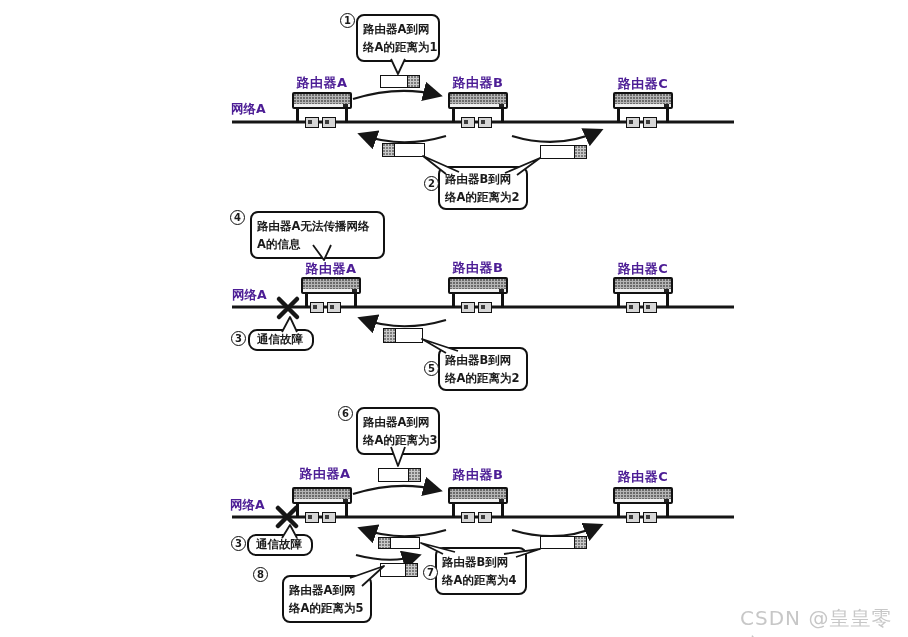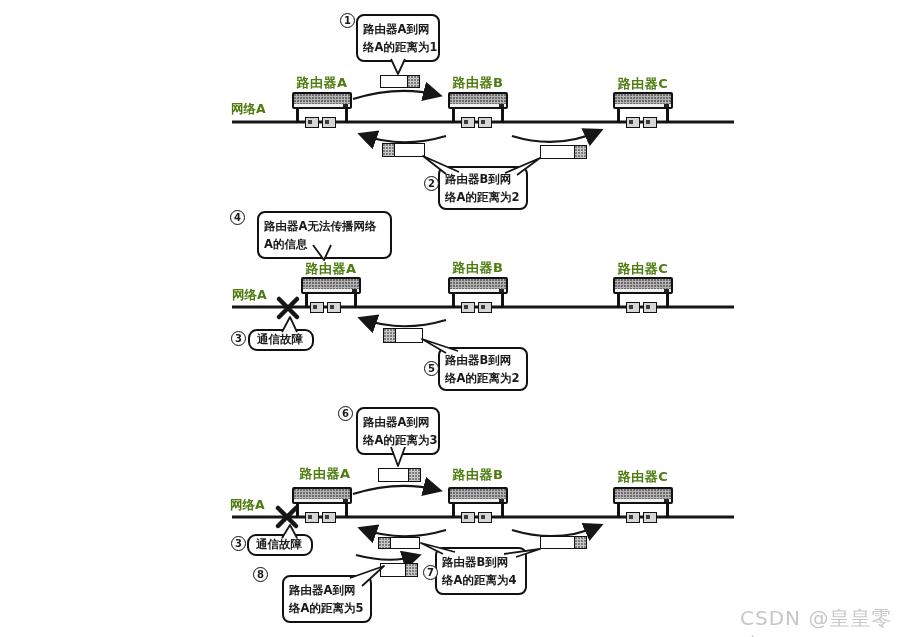--- a/index.html
+++ b/index.html
@@ -4,21 +4,21 @@
 <style>
   * { box-sizing: border-box; margin: 0; padding: 0; }
   html,body { background:#ffffff; }
   .canvas{
     position:relative; width:908px; height:637px; background:#ffffff;
     font-family:"DejaVu Sans","Liberation Sans",sans-serif; color:#1a1a1a; overflow:hidden;
   }
   .layer{ position:absolute; left:0; top:0; pointer-events:none; }
 
   
-  .lbl{ position:absolute; font-weight:bold; color:#4d7c0f; white-space:nowrap; }
+  .lbl{ position:absolute; font-weight:bold; color:#4c1d95; white-space:nowrap; }
   .rlbl{ width:62px; text-align:center; font-size:13px; letter-spacing:.5px; z-index:2; }
   .net{ font-size:12.5px; z-index:2; }
 
   
   .rbody{ position:absolute; width:60px; height:17px; border:2px solid #111; border-radius:2px;
     background-color:#b5b5b5;
     background-image:radial-gradient(circle at 1px 1px,#6b6b6b .8px,transparent 1.1px);
     background-size:3px 3px; z-index:2; }
   .rbody::after{ content:""; position:absolute; left:0; right:0; bottom:0; height:3px; background:#efefef; }
   .rbody::before{ content:""; position:absolute; right:2px; bottom:0px; width:5px; height:3px; background:#222; z-index:1; }
@@ -142,21 +142,21 @@
   <div class="rbody" style="left:613px;top:277px"></div>
   <div class="leg" style="left:617px;top:293px;height:15px"></div>
   <div class="leg" style="left:666px;top:293px;height:15px"></div>
   <div class="conn" style="left:626px;top:302px"></div>
   <div class="conn" style="left:643px;top:302px"></div>
 
   <div class="packet hl" style="left:383px;top:328px;width:40px;height:15px">
       <span class="hdr"></span>
     </div>
 
-  <div class="bubble" style="left:257px;top:211px;width:135px">
+  <div class="bubble" style="left:250px;top:211px;width:135px">
     <div>路由器A无法传播网络</div>
     <div>A的信息</div>
   </div>
   <span class="circ" style="left:230px;top:210px">4</span>
 
   <div class="bubble compact" style="left:248px;top:329px;width:66px">
     <div>通信故障</div>
   </div>
   <span class="circ" style="left:231px;top:331px">3</span>
 

